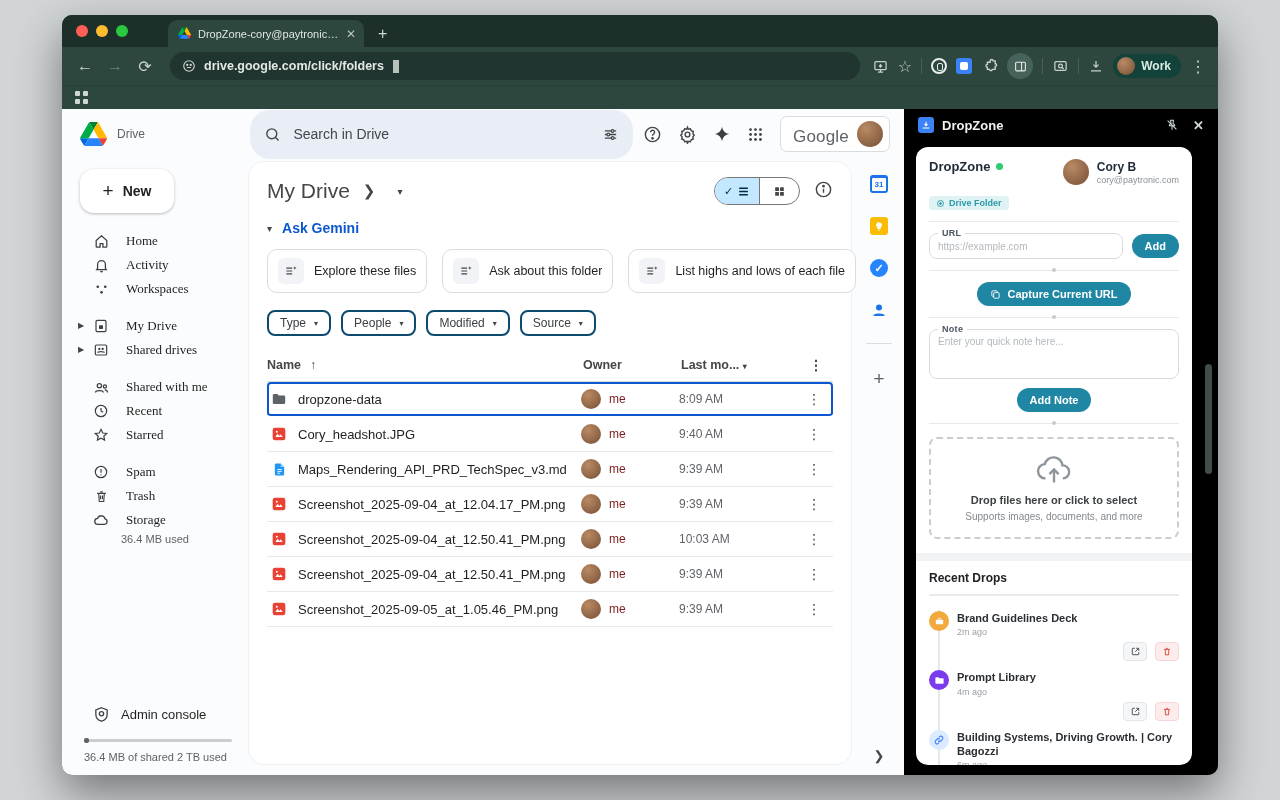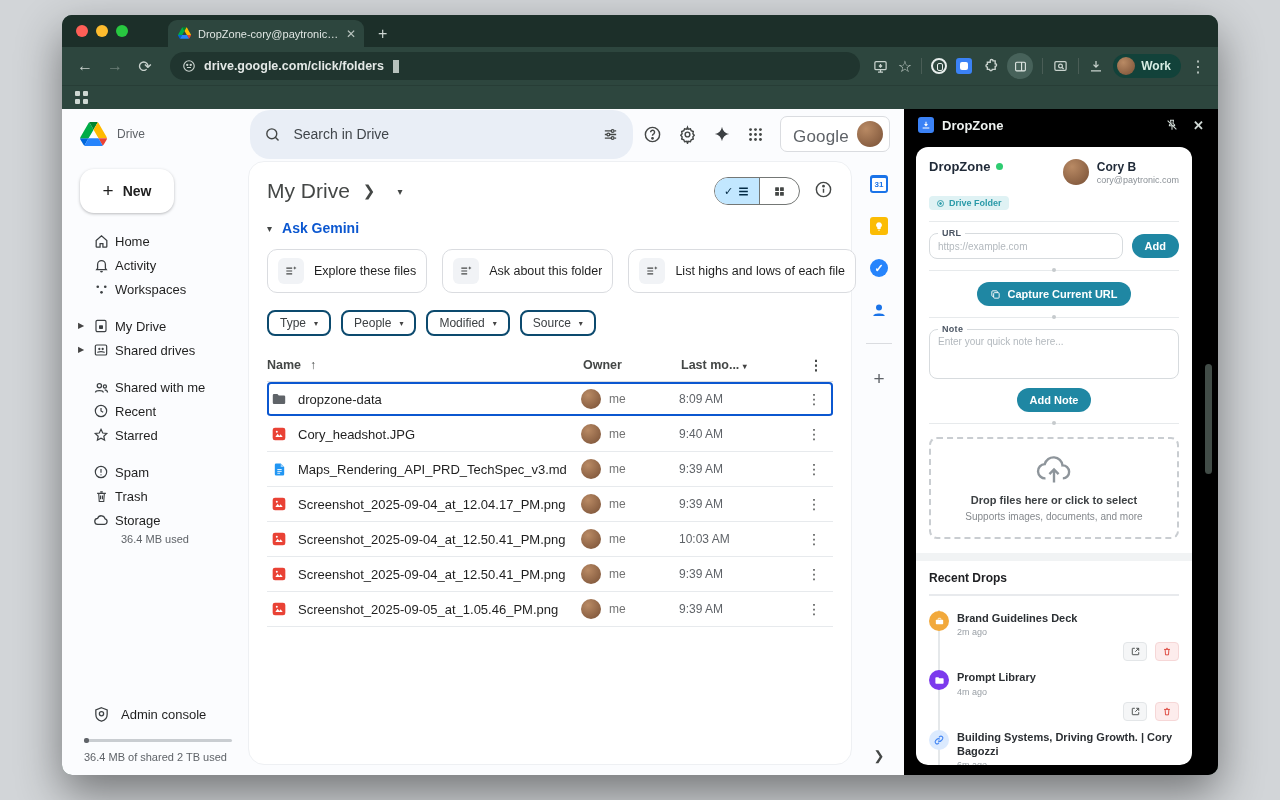--- a/index.html
+++ b/index.html
@@ -53,21 +53,21 @@
   .hd-icons { display:flex; align-items:center; gap:16px; margin-left:auto; color:#444746; }
   .g-chip { display:flex; align-items:flex-end; gap:8px; background:#fff; border:1px solid #dadce0; border-radius:7px; padding:4px 6px 4px 12px; }
   .g-word { font-size:17px; color:#5f6368; letter-spacing:.2px;}
   .avatar26 { width:26px; height:26px; border-radius:50%; background:radial-gradient(circle at 35% 30%, #b98a64, #774f35); }
 
   .drive-body { flex:1; display:flex; min-height:0; }
   .nav { width:186px; flex:none; display:flex; flex-direction:column; padding:6px 10px 12px 16px; font-size:13px; color:#1f1f1f;}
   .new-btn { width:94px; height:44px; background:#fff; border-radius:14px; box-shadow:0 1px 3px rgba(60,64,67,.35); display:flex; align-items:center; justify-content:center; gap:9px; font-size:14px; font-weight:700; color:#1f1f1f; margin:4px 0 16px 2px;}
   .new-plus { font-size:19px; font-weight:400; }
   .nav-group { margin-bottom:13px; }
-  .nav-item { display:flex; align-items:center; gap:5px; height:24px; padding-left:14px; position:relative; color:#1f1f1f;}
+  .nav-item { display:flex; align-items:center; gap:16px; height:24px; padding-left:14px; position:relative; color:#1f1f1f;font-family:Liberation Serif, serif;}
   .nav-item .exp { position:absolute; left:0; top:7px; font-size:8px; color:#444; }
   .nav-ico { width:18px; display:flex; justify-content:center; color:#3c4043;}
   .nav-sub { font-size:11px; color:#5f6368; padding-left:43px; margin-top:1px;}
   .nav-footer { margin-top:auto; }
   .admin-row { display:flex; align-items:center; gap:11px; padding-left:14px; font-size:13px; color:#1f1f1f; margin-bottom:16px;}
   .store-bar { width:148px; height:3px; background:#c9cdd1; border-radius:2px; margin-left:6px; position:relative;}
   .store-bar::before { content:""; position:absolute; left:0; top:-1px; width:5px; height:5px; background:#5f6368; border-radius:2px;}
   .store-sum { font-size:11px; color:#5f6368; margin:9px 0 0 6px; }
 
   .main-card { flex:1; min-width:0; background:#fff; border:1px solid #eef0f3; border-radius:16px; margin:2px 2px 10px 0; padding:12px 18px 0; display:flex; flex-direction:column; }
@@ -98,21 +98,21 @@
   .tbl { margin-top:12px; display:flex; flex-direction:column; }
   .tbl-head { display:flex; align-items:center; height:34px; border-bottom:1px solid #dadce0; font-size:12.5px; color:#444746; font-weight:700;}
   .col-name { flex:1; display:flex; align-items:center; gap:9px; min-width:0;}
   .col-owner { width:98px; flex:none; display:flex; align-items:center; gap:8px;}
   .col-mod { width:118px; flex:none; }
   .col-menu { width:34px; flex:none; text-align:center; color:#444746;}
   .sort-up { font-size:12px; color:#444746; font-weight:400;}
   .tbl-row { display:flex; align-items:center; height:35px; border-bottom:1px solid #e7eaed; font-size:13px; color:#1f1f1f; padding:0 2px;}
   .tbl-row.selected { box-shadow:inset 0 0 0 2px #0b57d0; border-radius:4px; border-bottom-color:transparent;}
   .f-ico { width:20px; display:flex; justify-content:center; flex:none;}
-  .owner-me { font-size:12px; color:#737373; }
+  .owner-me { font-size:12px; color:#7f1d1d; }
   .avatar20 { width:20px; height:20px; border-radius:50%; background:radial-gradient(circle at 35% 30%, #b98a64, #774f35); flex:none;}
   .mod-txt { font-size:12px; color:#5f6368; }
   .dots { color:#444746; font-size:14px; }
 
   .rail { width:50px; flex:none; display:flex; flex-direction:column; align-items:center; padding:16px 0 8px; gap:24px; }
   .rail-sep { width:26px; height:1px; background:#dadce0; }
   .rail-plus { font-size:19px; color:#5f6368; }
   .rail-bottom { margin-top:auto; font-size:13px; color:#444746; padding-bottom:4px;}
   .cal-ic { width:18px; height:18px; border-radius:3px; background:#1a73e8; position:relative; }
   .cal-ic span { position:absolute; inset:3px 2px 2px; background:#fff; border-radius:1px; font-size:8px; color:#1a73e8; text-align:center; line-height:13px; font-weight:700;}

